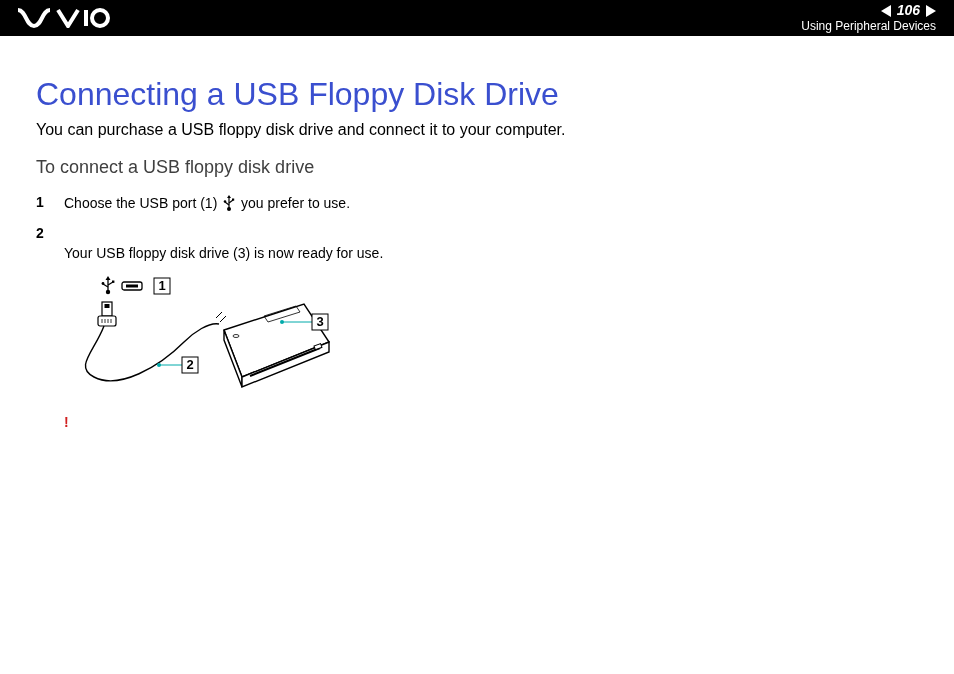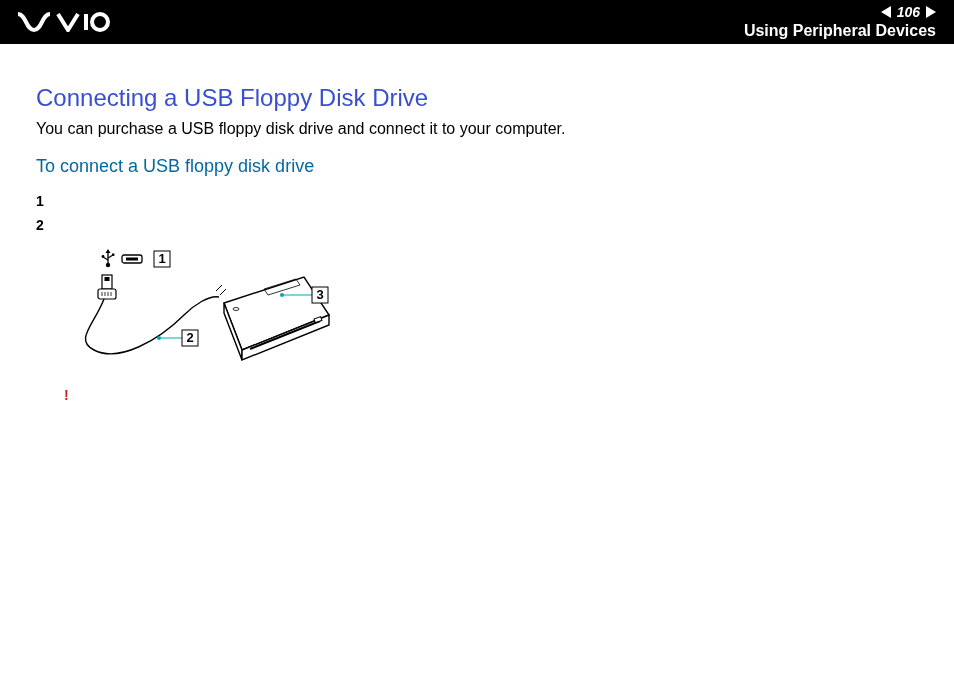--- a/index.html
+++ b/index.html
@@ -7,21 +7,21 @@
     padding: 0;
     width: 954px;
     height: 674px;
     font-family: Arial, Helvetica, sans-serif;
     background: #fff;
     color: #000;
   }
   .header-bar {
     background: #000;
     color: #fff;
-    height: 44px;
+    height: 36px;
     display: flex;
     align-items: center;
     justify-content: space-between;
     padding: 0 18px;
   }
   .logo {
     display: flex;
     align-items: center;
   }
   .logo svg { display:block; }
@@ -41,38 +41,38 @@
   }
   .arrow {
     display:inline-block;
     width:0; height:0;
     border-top:6px solid transparent;
     border-bottom:6px solid transparent;
   }
   .arrow.left { border-right:10px solid #fff; }
   .arrow.right { border-left:10px solid #fff; }
   .section-label {
-    font-weight: bold;
-    font-size: 16px;
+    font-weight: normal;
+    font-size: 12px;
   }
   .content {
     padding: 40px 36px 0 36px;
   }
   .h1 {
     color: #3a4fcf;
-    font-size: 24px;
+    font-size: 32px;
     font-weight: 400;
     margin: 0 0 8px 0;
   }
   .intro {
     font-size: 16px;
     margin: 0 0 18px 0;
   }
   .h2 {
-    color: #0369a1;
+    color: #404040;
     font-size: 18px;
     font-weight: 400;
     margin: 0 0 16px 0;
   }
   .steps {
     font-size: 14px;
   }
   .step {
     display: flex;
     margin-bottom: 8px;
@@ -131,26 +131,42 @@
 </div>
 
 <div class="content">
   <h1 class="h1">Connecting a USB Floppy Disk Drive</h1>
   <p class="intro">You can purchase a USB floppy disk drive and connect it to your computer.</p>
   <h2 class="h2">To connect a USB floppy disk drive</h2>
 
   <div class="steps">
     <div class="step">
       <div class="step-num">1</div>
+      <div class="step-body">
+        <span>Choose the USB port (1) </span>
+        <span class="usb-inline">
+          <svg width="12" height="16" viewBox="0 0 12 16">
+            <circle cx="6" cy="14" r="2" fill="#000"></circle>
+            <line x1="6" y1="14" x2="6" y2="2" stroke="#000" stroke-width="1.2"></line>
+            <polygon points="6,0 4,3 8,3" fill="#000"></polygon>
+            <path d="M6 10 L2 7" stroke="#000" stroke-width="1.2" fill="none"></path>
+            <circle cx="2" cy="6.5" r="1.3" fill="#000"></circle>
+            <path d="M6 8 L10 5" stroke="#000" stroke-width="1.2" fill="none"></path>
+            <rect x="9" y="3.5" width="2.2" height="2.2" fill="#000"></rect>
+          </svg>
+        </span>
+        <span> you prefer to use.</span>
+      </div>
     </div>
 
     <div class="step">
       <div class="step-num">2</div>
       <div class="step-body">
         <br>
+        <span>Your USB floppy disk drive (3) is now ready for use.</span>
       </div>
     </div>
   </div>
 
   <div class="diagram-wrap">
     <svg width="300" height="130" viewBox="0 0 300 130">
 
       <g transform="translate(38,4)">
         <circle cx="6" cy="16" r="2.2" fill="#000"></circle>
         <line x1="6" y1="16" x2="6" y2="2" stroke="#000" stroke-width="1.3"></line>

